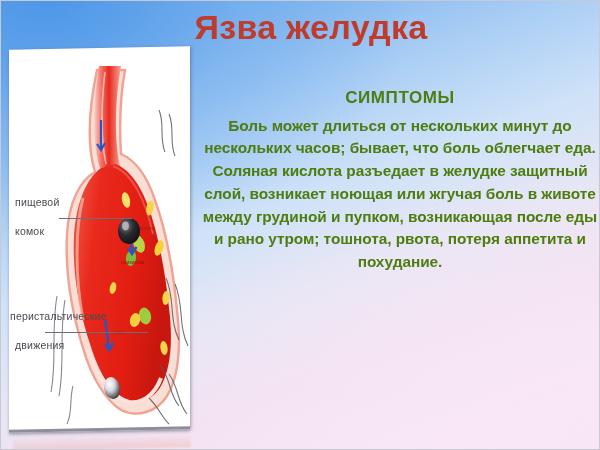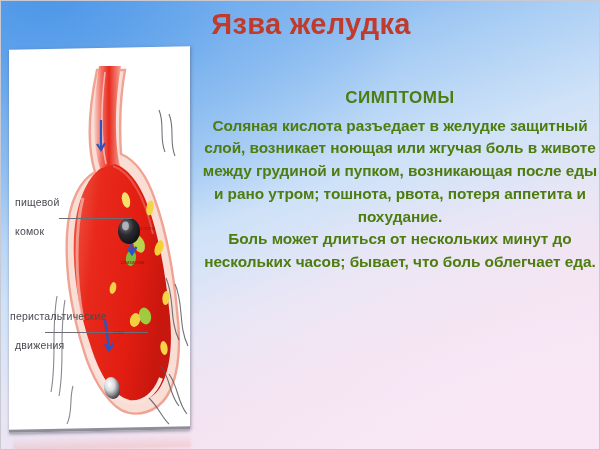--- a/index.html
+++ b/index.html
@@ -47,21 +47,21 @@
         rgba(255,255,255,0) 72%);
   }
 
   
   .title {
     position: absolute;
     left: 160px;
     top: 6px;
     width: 300px;
     text-align: center;
-    font-size: 29px;
+    font-size: 34px;
     font-weight: bold;
     color: #bf3b2b;
     letter-spacing: 0.3px;
     line-height: 1.2;
     white-space: nowrap;
   }
 
   
   .panel {
     position: absolute;
@@ -272,17 +272,17 @@
       <div class="leader-label lbl-bolus-1">пищевой</div>
       <div class="leader-label lbl-bolus-2">комок</div>
       <div class="leader-label lbl-peri-1">перистальтические</div>
       <div class="leader-label lbl-peri-2">движения</div>
 
     </div>
   </div>
 
   <div class="content">
     <div class="heading">СИМПТОМЫ</div>
+    <div class="para">Боль может длиться от нескольких минут до нескольких часов; бывает, что боль облегчает еда.</div>
     <div class="para">Соляная кислота  разъедает в желудке защитный слой, возникает ноющая или жгучая боль в животе между грудиной и пупком, возникающая после еды и рано утром; тошнота, рвота, потеря аппетита и похудание.</div>
-    <div class="para">Боль может длиться от нескольких минут до нескольких часов; бывает, что боль облегчает еда.</div>
   </div>
 
 </div>
 
 </body></html>

